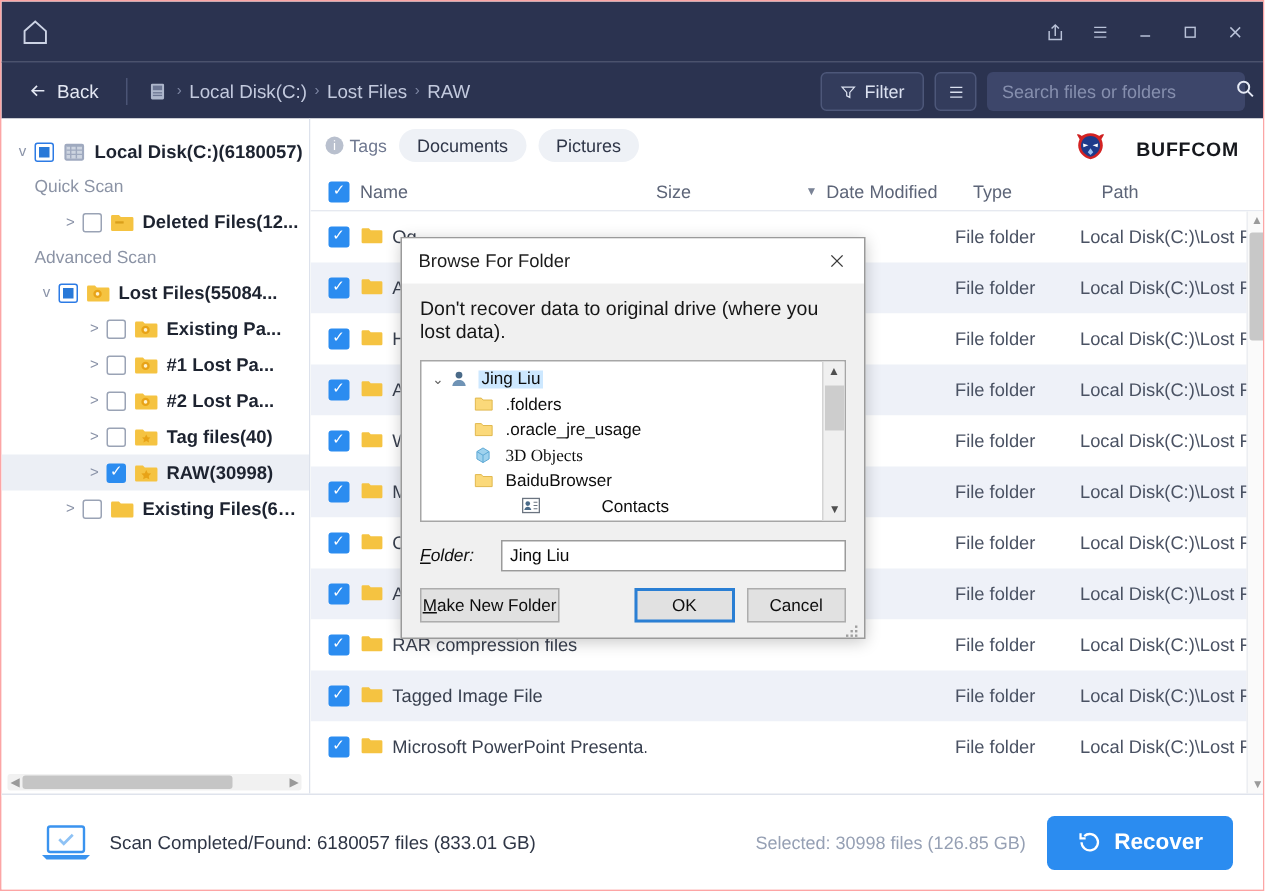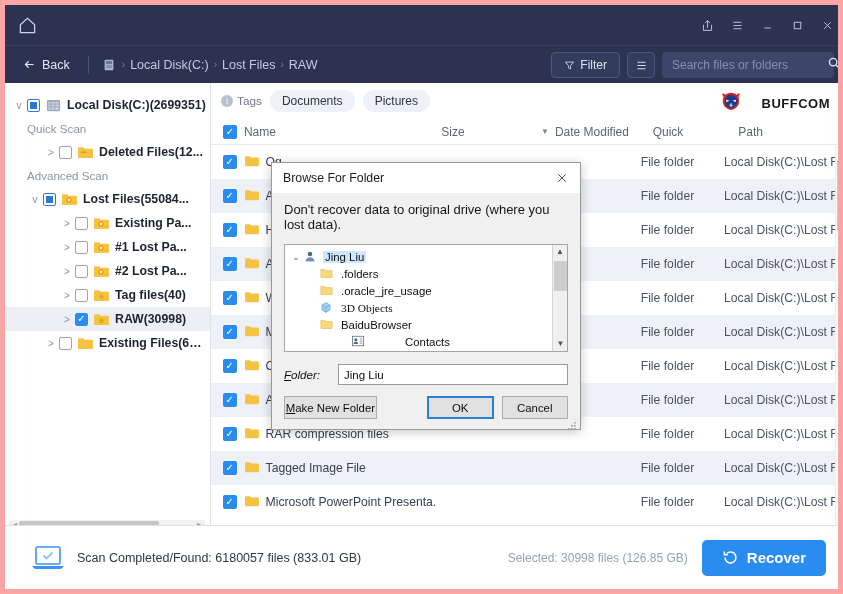--- a/index.html
+++ b/index.html
@@ -6,21 +6,21 @@
   html, body {
     width: 843px; height: 594px;
     font-family: "Liberation Sans", sans-serif;
     overflow: hidden;
     background: #ffffff;
   }
   #app {
     position: relative;
     width: 843px; height: 594px;
     background: #ffffff;
-    border: 5px solid #fca5a5;
+    border: 1px solid #fca5a5;
     overflow: hidden;
   }
 
   
   .titlebar {
     position: absolute; left: 0; top: 0;
     width: 843px; height: 40px;
     background: #2b3350;
     display: flex; align-items: center;
   }
@@ -448,21 +448,21 @@
         <span class="twist">v</span>
         <span class="tcheck partial"></span>
         <span class="ico">
           <svg width="17" height="15" viewBox="0 0 18 16">
             <rect x="2" y="2" width="14" height="12" rx="1.5" fill="#9fa9bf"></rect>
             <rect x="3.5" y="3.5" width="11" height="9" fill="#cdd4e0"></rect>
             <path d="M3.5 3.5 H14.5 M3.5 6.5 H14.5 M3.5 9.5 H14.5" stroke="#9fa9bf" stroke-width="1"></path>
             <path d="M6.5 3.5 V12.5 M10.5 3.5 V12.5" stroke="#9fa9bf" stroke-width="1"></path>
           </svg>
         </span>
-        <span class="tlabel">Local Disk(C:)(2699351)</span>
+        <span class="tlabel">Local Disk(C:)(6180057)</span>
       </div>
 
       <div class="scan-head">Quick Scan</div>
 
       <div class="tnode" style="padding-left:38px">
         <span class="twist">&gt;</span>
         <span class="tcheck"></span>
         <span class="ico">
           <svg width="17" height="14" viewBox="0 0 18 15">
             <path d="M1 3.5 a1 1 0 0 1 1-1 H6.6 L8 4 H16 a1 1 0 0 1 1 1 V13 a1 1 0 0 1 -1 1 H2 a1 1 0 0 1 -1 -1 Z" fill="#f5c341"></path>
@@ -595,21 +595,21 @@
     </div>
 
     <div class="colhead">
       <span class="hcheck">✓</span>
       <span class="c-name">Name</span>
       <span class="c-size">Size</span>
       <span class="c-date">
         <span class="sort-caret">▼</span>
         <span>Date Modified</span>
       </span>
-      <span class="c-type">Quick</span>
+      <span class="c-type">Type</span>
       <span class="c-path">Path</span>
     </div>
 
     <div class="rows" id="rows">
         <div class="row">
           <span class="rcheck">✓</span>
           <span class="rname">
             <span><svg width="16" height="13" viewBox="0 0 18 15">
                 <path d="M1 3.5 a1 1 0 0 1 1-1 H6.6 L8 4 H16 a1 1 0 0 1 1 1 V13 a1 1 0 0 1 -1 1 H2 a1 1 0 0 1 -1 -1 Z" fill="#f5c341"></path>
               </svg></span>

